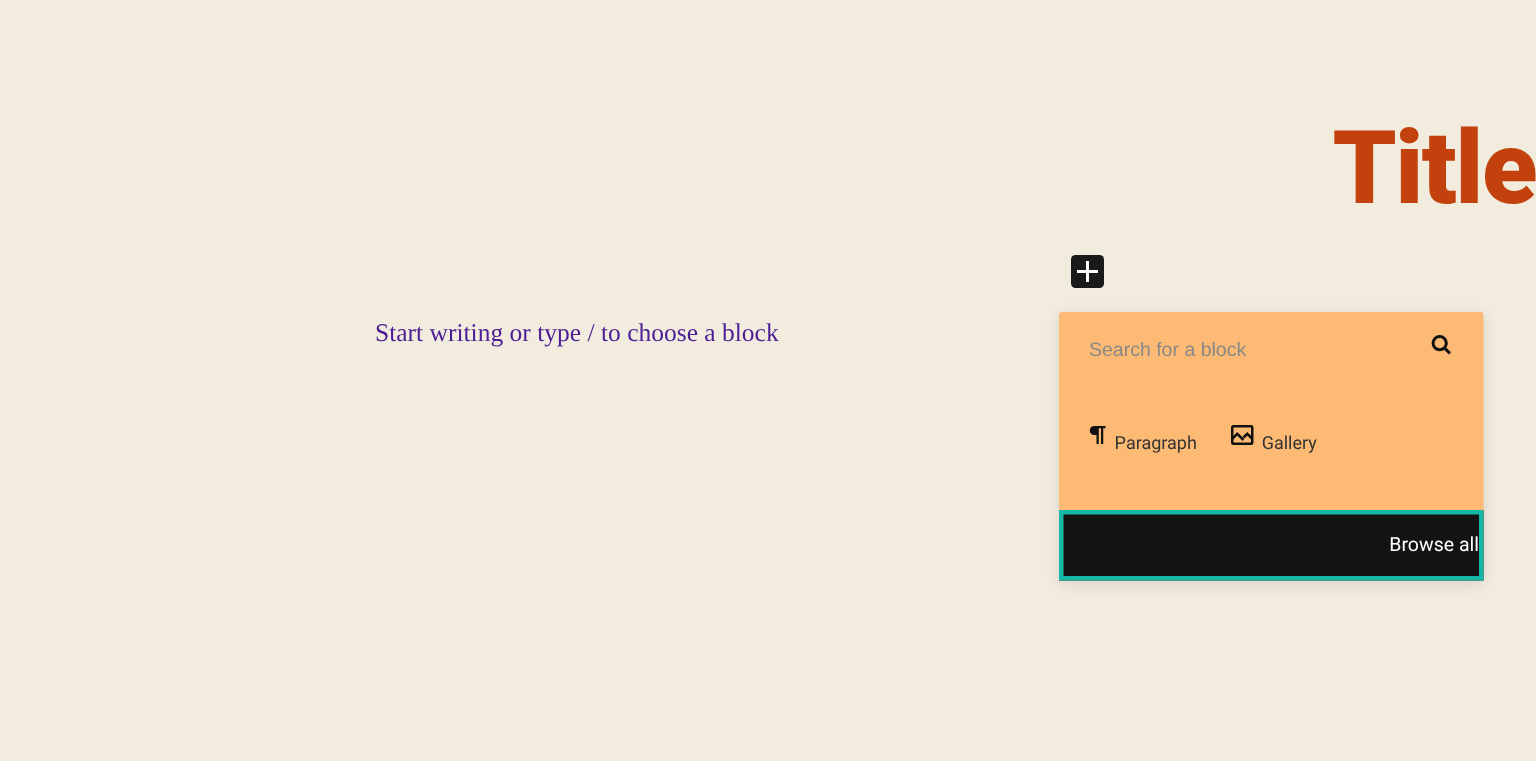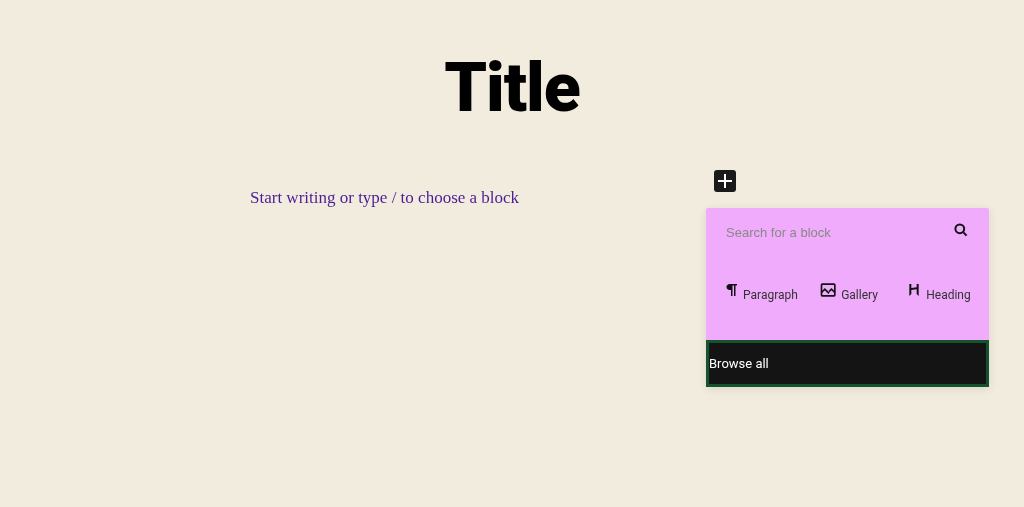--- a/index.html
+++ b/index.html
@@ -7,24 +7,25 @@
       background: #f2ecdf;
       font-family: -apple-system, BlinkMacSystemFont, "Segoe UI", Roboto, sans-serif;
       width: 1024px;
       height: 507px;
       overflow: hidden;
       position: relative;
     }
     .title {
       font-size: 68px;
       font-weight: 900;
-      color: #000000;
-      text-align: center;
+      color: #c2410c;
+      text-align: right;
       padding-top: 48px;
       letter-spacing: -1px;
+      margin-top: 24px;
     }
     .placeholder {
       color: #4c1d95;
       font-family: Georgia, serif;
       font-size: 17px;
       margin-left: 250px;
       margin-top: 60px;
     }
     .add-block-btn {
       position: absolute;
@@ -38,21 +39,21 @@
       align-items: center;
       justify-content: center;
       cursor: pointer;
     }
     .add-block-btn svg { fill: #fff; }
     .block-panel {
       position: absolute;
       top: 208px;
       left: 706px;
       width: 283px;
-      background: #f0abfc;
+      background: #fdba74;
       box-shadow: 0 2px 10px rgba(0,0,0,0.1);
       border-radius: 2px;
     }
     .search-row {
       display: flex;
       align-items: center;
       padding: 14px 20px 10px 20px;
     }
     .search-input {
       flex: 1;
@@ -86,25 +87,25 @@
       justify-content: center;
       margin-bottom: 10px;
     }
     .block-label {
       font-size: 12px;
       color: #333;
     }
     .browse-all {
       background: #141414;
       color: #fff;
-      text-align: left;
+      text-align: right;
       font-size: 13px;
       padding: 13px 0;
       cursor: pointer;
-      border: 3px solid #14532d;
+      border: 3px solid #14b8a6;
       margin: 0;
     }
   </style>
 </head>
 <body>
 
 <h1 class="title">Title</h1>
 <div class="placeholder">Start writing or type / to choose a block</div>
 
 <div class="add-block-btn">
@@ -141,27 +142,19 @@
             <rect x="3" y="5" width="16" height="14" rx="1"></rect>
             <path d="M3 15l4-4 5 5"></path>
             <path d="M12 14l3-3 4 4"></path>
             <rect x="7" y="3" width="16" height="14" rx="1" stroke-opacity="0"></rect>
           </svg>
       </span>
       <span class="block-label">Gallery</span>
     </div>
 
 
-    <div class="block-item">
-      <span class="block-icon">
-        <svg width="16" height="16" viewBox="0 0 24 24" fill="#111">
-            <path d="M5 3h3v6l8-1V3h3v18l-3-3v-7l-8 1v6l-3 3V3z"></path>
-          </svg>
-      </span>
-      <span class="block-label">Heading</span>
-    </div>
 
 
 
   </div>
 
   <div class="browse-all">Browse all</div>
 </div>
 
 </body></html>

